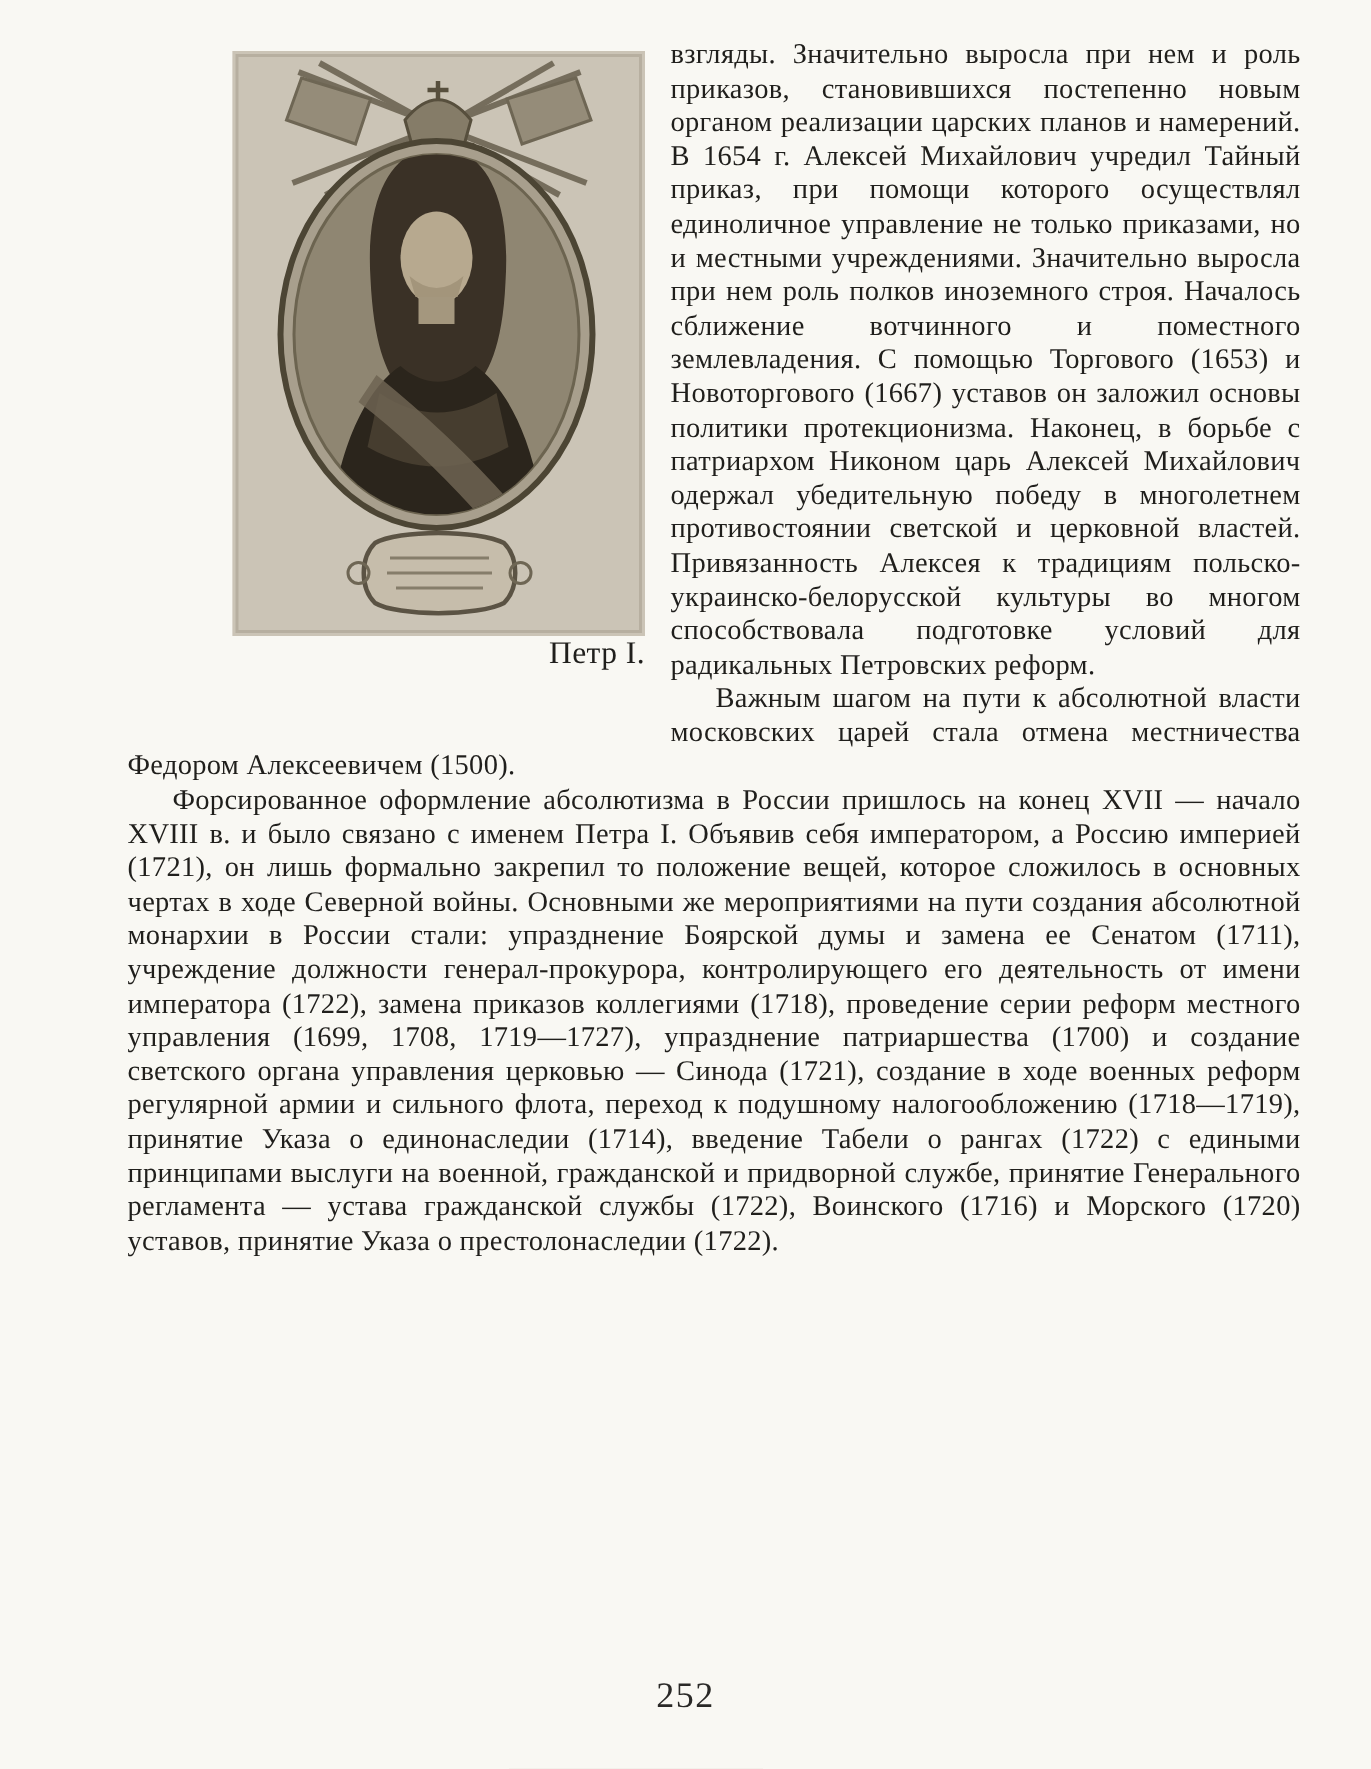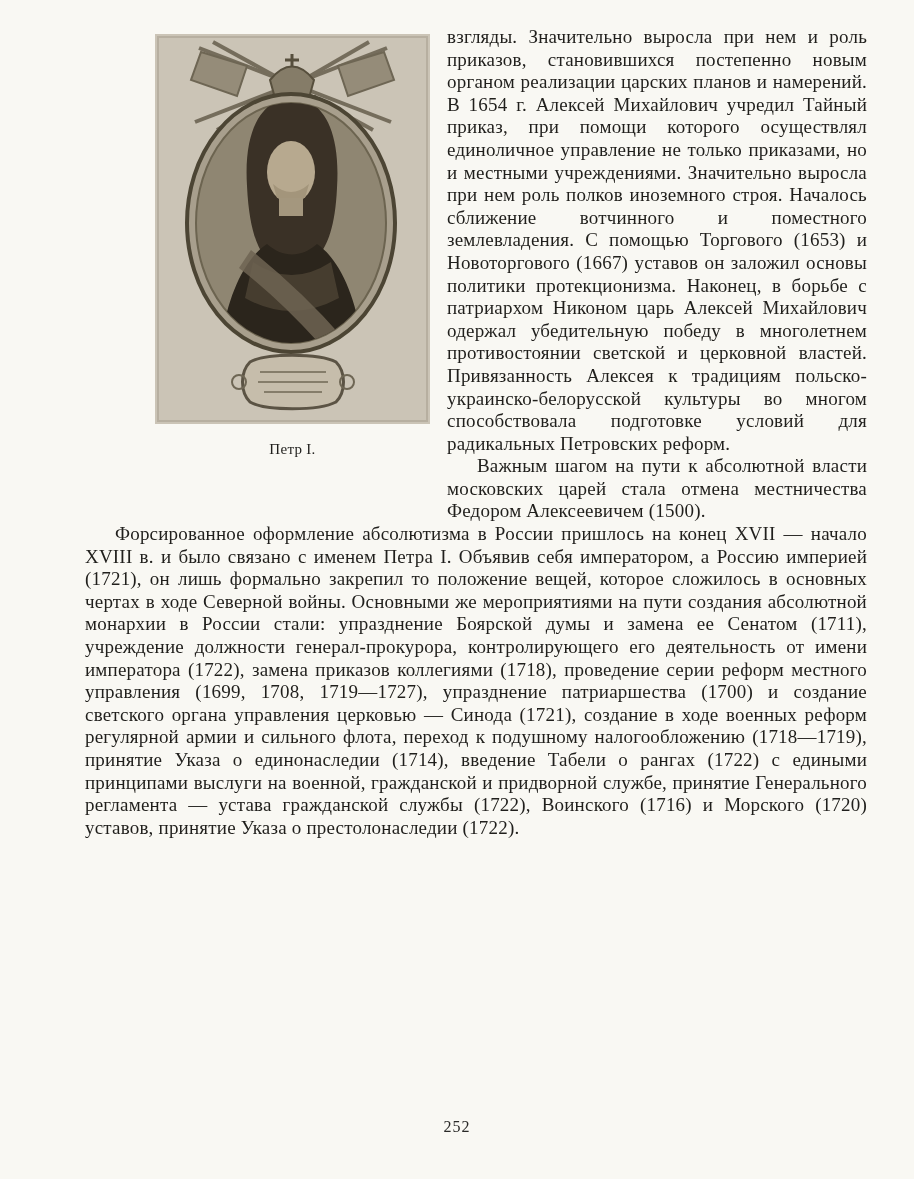--- a/index.html
+++ b/index.html
@@ -31,31 +31,30 @@
     width:275px;
     margin:8px 17px 40px 70px;
     padding:0;
   }
   .plate-img{
     display:block;
     width:275px;height:390px;
     background:#cbc4b6;
   }
   figcaption{
-    margin-top:14px;
-    text-align:center;
+    text-align:right;
     text-indent:0;
-    font-size:15px;
+    font-size:21px;
     letter-spacing:.3px;
   }
   .pageno{
     position:absolute;
     top:1118px;left:0;width:100%;
     text-align:center;
-    font-size:16px;
+    font-size:24px;
     letter-spacing:1px;
     color:#2a2927;
   }
 </style>
 </head>
 <body>
 
 <div class="page">
 
   <div class="content">

